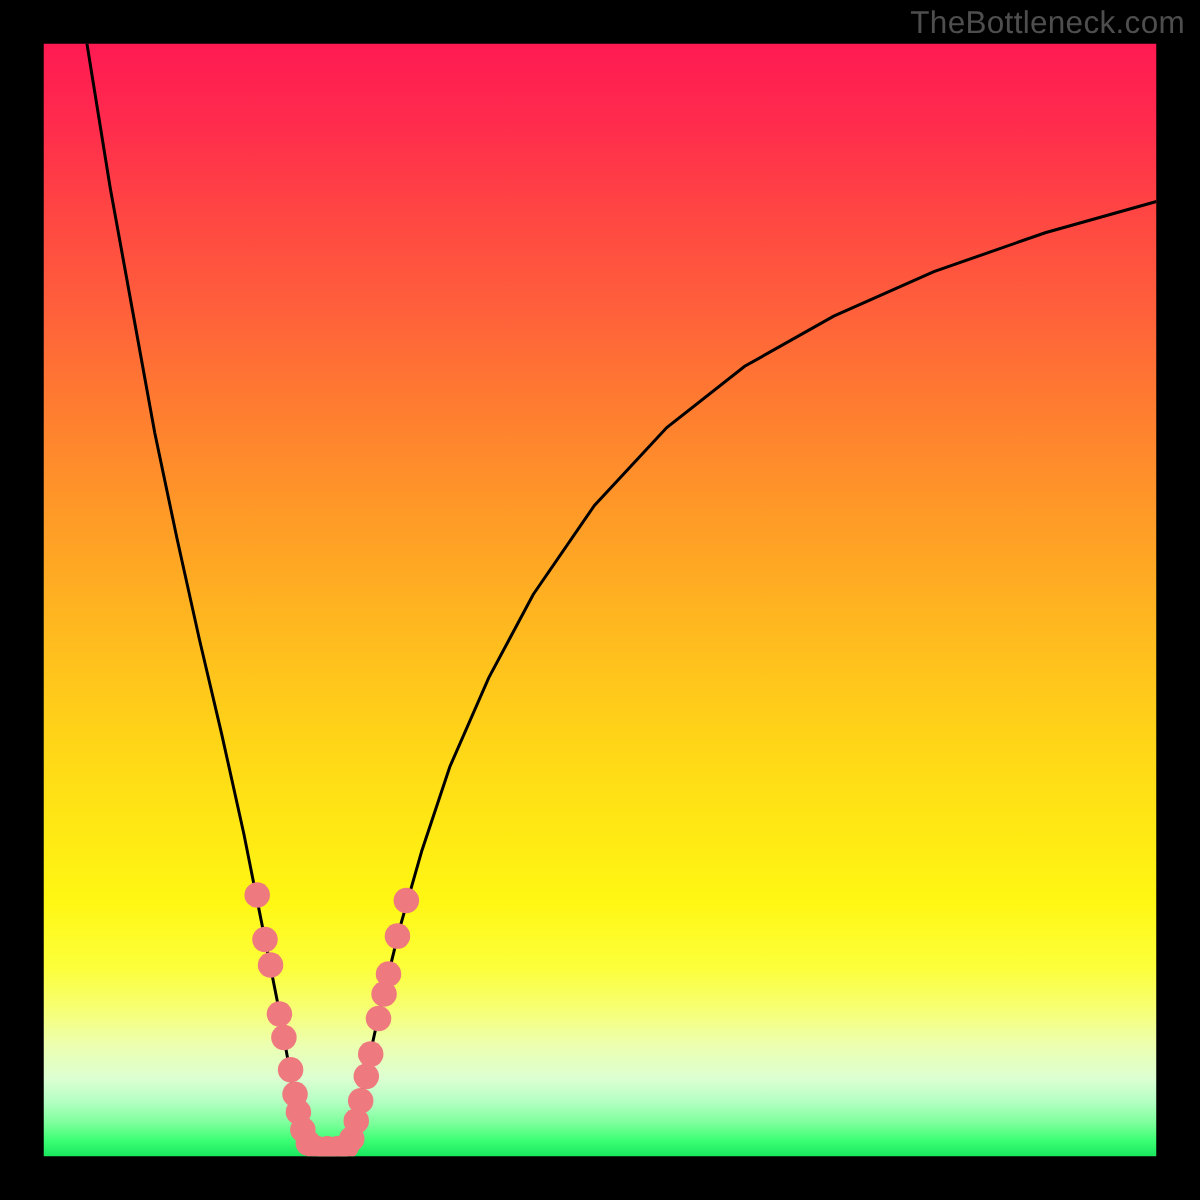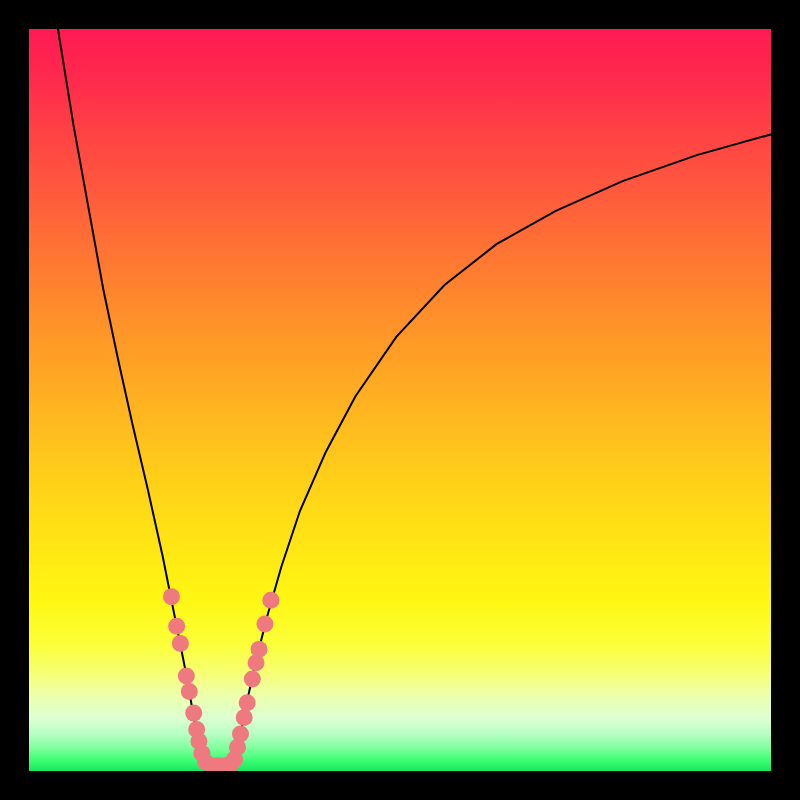--- a/index.html
+++ b/index.html
@@ -119,13 +119,14 @@
           <circle cx="218.15" cy="673.74" r="8.5" fill="#ee7a80" stroke="#c9595f" stroke-width="0"></circle>
           <circle cx="223.34" cy="649.99" r="8.5" fill="#ee7a80" stroke="#c9595f" stroke-width="0"></circle>
           <circle cx="227.05" cy="633.67" r="8.5" fill="#ee7a80" stroke="#c9595f" stroke-width="0"></circle>
           <circle cx="230.02" cy="620.31" r="8.5" fill="#ee7a80" stroke="#c9595f" stroke-width="0"></circle>
           <circle cx="235.96" cy="595.08" r="8.5" fill="#ee7a80" stroke="#c9595f" stroke-width="0"></circle>
           <circle cx="241.89" cy="571.34" r="8.5" fill="#ee7a80" stroke="#c9595f" stroke-width="0"></circle>
         </g>
     </svg>
   </div>
 
+  <div class="watermark">TheBottleneck.com</div>
 </div>
 
 </body></html>

